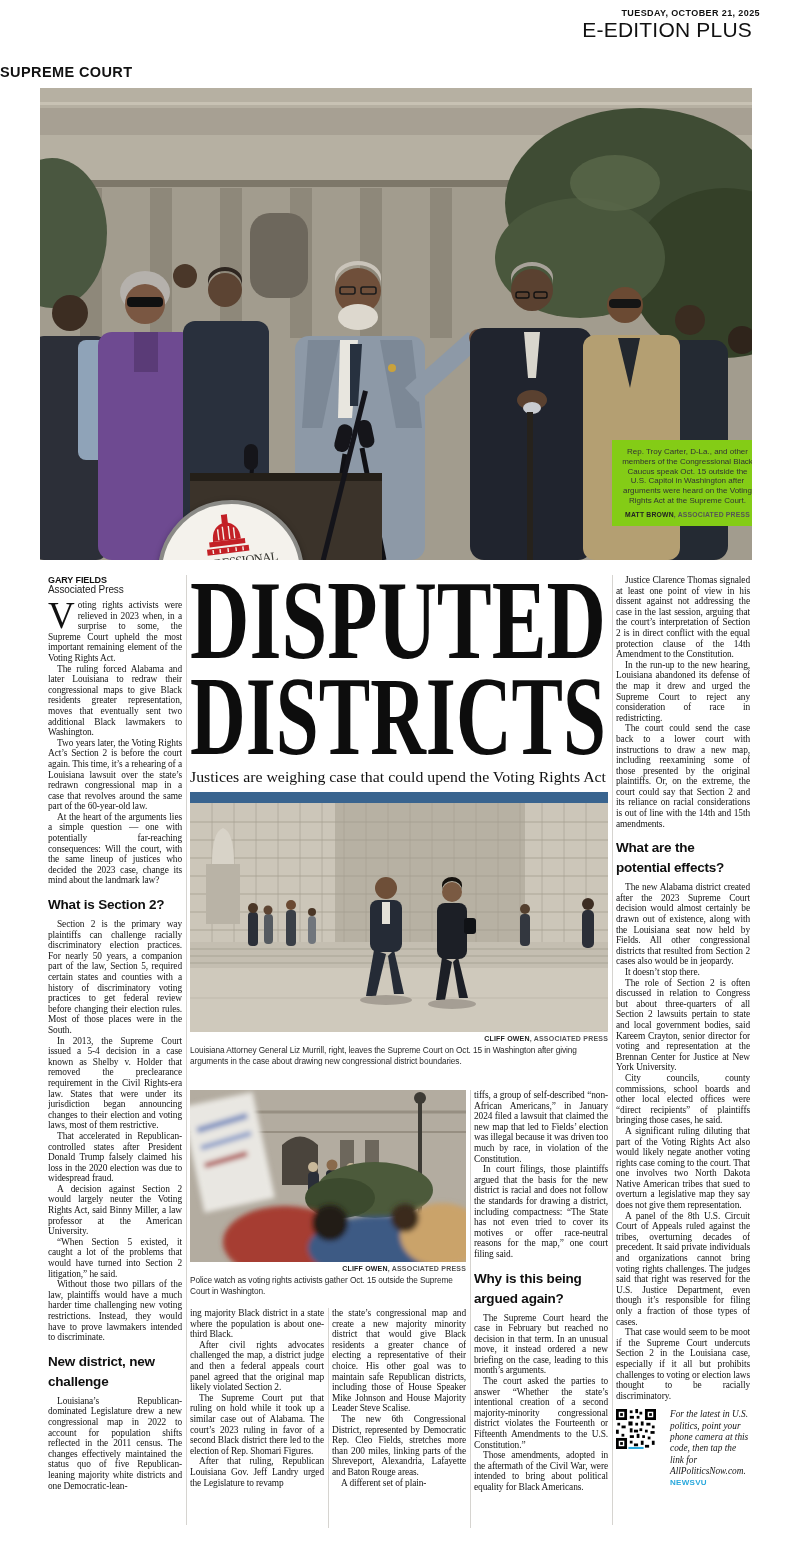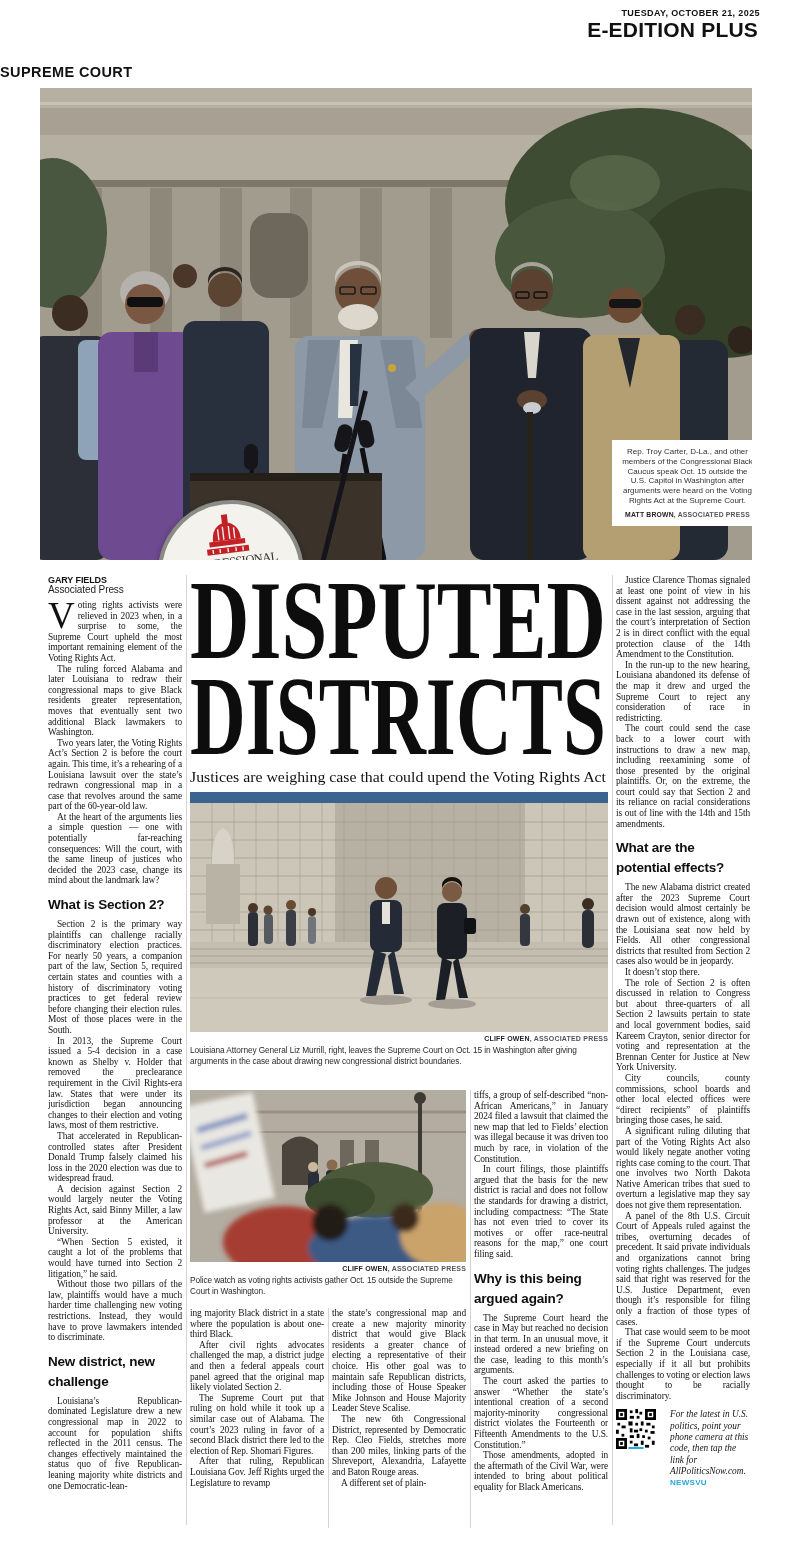--- a/index.html
+++ b/index.html
@@ -3,32 +3,32 @@
 <meta charset="utf-8">
 <style>
   html,body{margin:0;padding:0;background:#ffffff;}
   #page{position:relative;width:792px;height:1541px;background:#ffffff;overflow:hidden;
         font-family:"Liberation Serif",serif;color:#1a1a1a;}
   .sans{font-family:"Liberation Sans",sans-serif;}
   .abs{position:absolute;}
 
   
   .mh-date{top:8px;right:32px;font-size:9px;font-weight:bold;letter-spacing:.4px;color:#111;}
-  .mh-edition{top:18px;right:34px;font-size:21px;font-weight:700;letter-spacing:.2px;color:#111;}
+  .mh-edition{top:18px;right:40px;font-size:21px;font-weight:400;letter-spacing:.2px;color:#111;}
   .kicker{top:64px;left:0;width:792px;text-align:left;font-size:14.5px;font-weight:bold;letter-spacing:.4px;color:#111;}
 
   
   .photo{overflow:hidden;background:#9e988b;}
   .photo svg{display:block;}
   .credit{font-family:"Liberation Sans",sans-serif;font-size:7px;font-weight:bold;letter-spacing:.2px;color:#222;text-align:right;}
   .credit .agency{color:#555;}
   .caption{font-family:"Liberation Sans",sans-serif;font-size:8.3px;line-height:10.8px;color:#2b2b2b;letter-spacing:-.1px;}
 
   
-  .capbox{left:572px;top:352px;width:151px;background:#ffffff;padding:7px 7px 6px 7px;box-sizing:border-box;
+  .capbox{left:572px;top:352px;width:151px;background:#84cc16;padding:7px 7px 6px 7px;box-sizing:border-box;
           font-family:"Liberation Sans",sans-serif;font-size:8px;line-height:9.8px;color:#333;text-align:center;}
   .capbox .credit{margin-top:4px;text-align:center;font-size:6.8px;}
 
   
   .cbc-sign{left:118px;top:412px;width:146px;height:146px;background:#f4f2ec;border-radius:50%;
             border:4px solid #8a8a86;box-sizing:border-box;transform:rotate(-7deg);
             display:flex;flex-direction:column;align-items:center;justify-content:flex-start;padding-top:10px;
             box-shadow:0 2px 6px rgba(0,0,0,.35);}
   .cbc-line{font-family:"Liberation Serif",serif;color:#33342f;font-size:12.5px;letter-spacing:-.6px;line-height:13px;white-space:nowrap;}
   .mic-pole{left:300px;top:300px;width:5px;height:190px;background:#14141a;transform:rotate(14deg);}
@@ -334,34 +334,34 @@
     <p>“When Section 5 existed, it caught a lot of the problems that would have turned into Section 2 litigation,” he said.</p>
     <p>Without those two pillars of the law, plaintiffs would have a much harder time challenging new voting restrictions. Instead, they would have to prove lawmakers intended to discriminate.</p>
     <h3 class="subhead">New district, new challenge</h3>
     <p>Louisiana’s Republican-dominated Legislature drew a new congressional map in 2022 to account for population shifts reflected in the 2011 census. The changes effectively maintained the status quo of five Republican-leaning majority white districts and one Democratic-lean-</p>
   </div>
 
   <div class="col" style="left:190px;top:1308px;height:229px;overflow:hidden;">
     <p class="noind">ing majority Black district in a state where the population is about one-third Black.</p>
     <p>After civil rights advocates challenged the map, a district judge and then a federal appeals court panel agreed that the original map likely violated Section 2.</p>
     <p>The Supreme Court put that ruling on hold while it took up a similar case out of Alabama. The court’s 2023 ruling in favor of a second Black district there led to the election of Rep. Shomari Figures.</p>
-    <p>After that ruling, Republican Louisiana Gov. Jeff Rights urged the Legislature to revamp</p>
+    <p>After that ruling, Republican Louisiana Gov. Jeff Landry urged the Legislature to revamp</p>
   </div>
 
   <div class="col" style="left:332px;top:1308px;height:229px;overflow:hidden;">
     <p class="noind">the state’s congressional map and create a new majority minority district that would give Black residents a greater chance of electing a representative of their choice. His other goal was to maintain safe Republican districts, including those of House Speaker Mike Johnson and House Majority Leader Steve Scalise.</p>
     <p>The new 6th Congressional District, represented by Democratic Rep. Cleo Fields, stretches more than 200 miles, linking parts of the Shreveport, Alexandria, Lafayette and Baton Rouge areas.</p>
     <p>A different set of plain-</p>
   </div>
 
   <div class="col" style="left:474px;top:1090px;height:447px;overflow:hidden;">
     <p class="noind">tiffs, a group of self-described “non-African Americans,” in January 2024 filed a lawsuit that claimed the new map that led to Fields’ election was illegal because it was driven too much by race, in violation of the Constitution.</p>
     <p>In court filings, those plaintiffs argued that the basis for the new district is racial and does not follow the standards for drawing a district, including compactness: “The State has not even tried to cover its motives or offer race-neutral reasons for the map,” one court filing said.</p>
     <h3 class="subhead">Why is this being argued again?</h3>
-    <p>The Supreme Court heard the case in May but reached no decision in that term. In an unusual move, it instead ordered a new briefing on the case, leading to this month’s arguments.</p>
+    <p>The Supreme Court heard the case in February but reached no decision in that term. In an unusual move, it instead ordered a new briefing on the case, leading to this month’s arguments.</p>
     <p>The court asked the parties to answer “Whether the state’s intentional creation of a second majority-minority congressional district violates the Fourteenth or Fifteenth Amendments to the U.S. Constitution.”</p>
     <p>Those amendments, adopted in the aftermath of the Civil War, were intended to bring about political equality for Black Americans.</p>
   </div>
 
   <div class="col" style="left:616px;top:575px;height:962px;overflow:hidden;">
     <p>Justice Clarence Thomas signaled at least one point of view in his dissent against not addressing the case in the last session, arguing that the court’s interpretation of Section 2 is in direct conflict with the equal protection clause of the 14th Amendment to the Constitution.</p>
     <p>In the run-up to the new hearing, Louisiana abandoned its defense of the map it drew and urged the Supreme Court to reject any consideration of race in redistricting.</p>
     <p>The court could send the case back to a lower court with instructions to draw a new map, including reexamining some of those presented by the original plaintiffs. Or, on the extreme, the court could say that Section 2 and its reliance on racial considerations is out of line with the 14th and 15th amendments.</p>
     <h3 class="subhead">What are the potential effects?</h3>
     <p>The new Alabama district created after the 2023 Supreme Court decision would almost certainly be drawn out of existence, along with the Louisiana seat now held by Fields. All other congressional districts that resulted from Section 2 cases also would be in jeopardy.</p>

